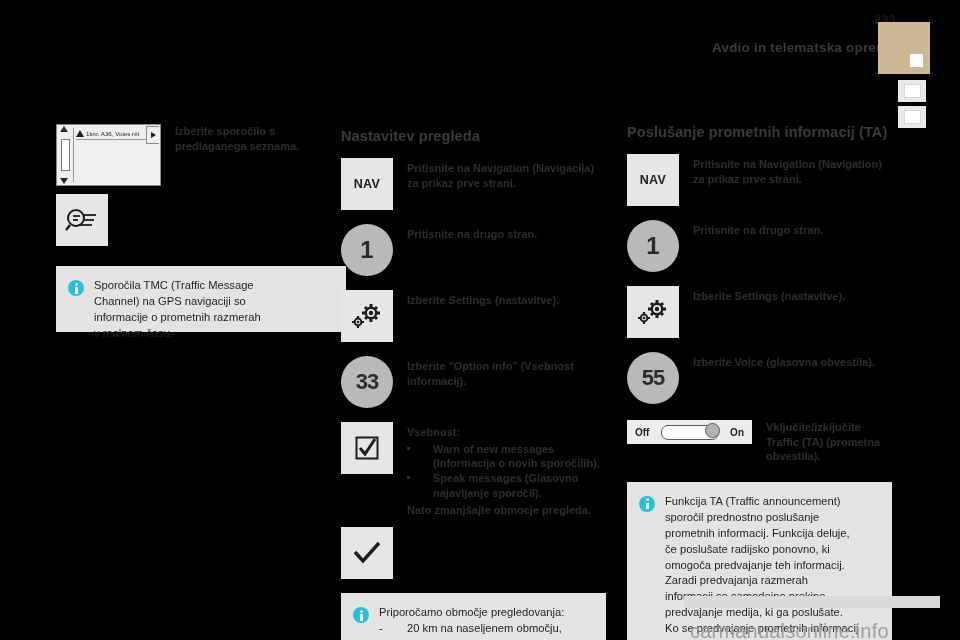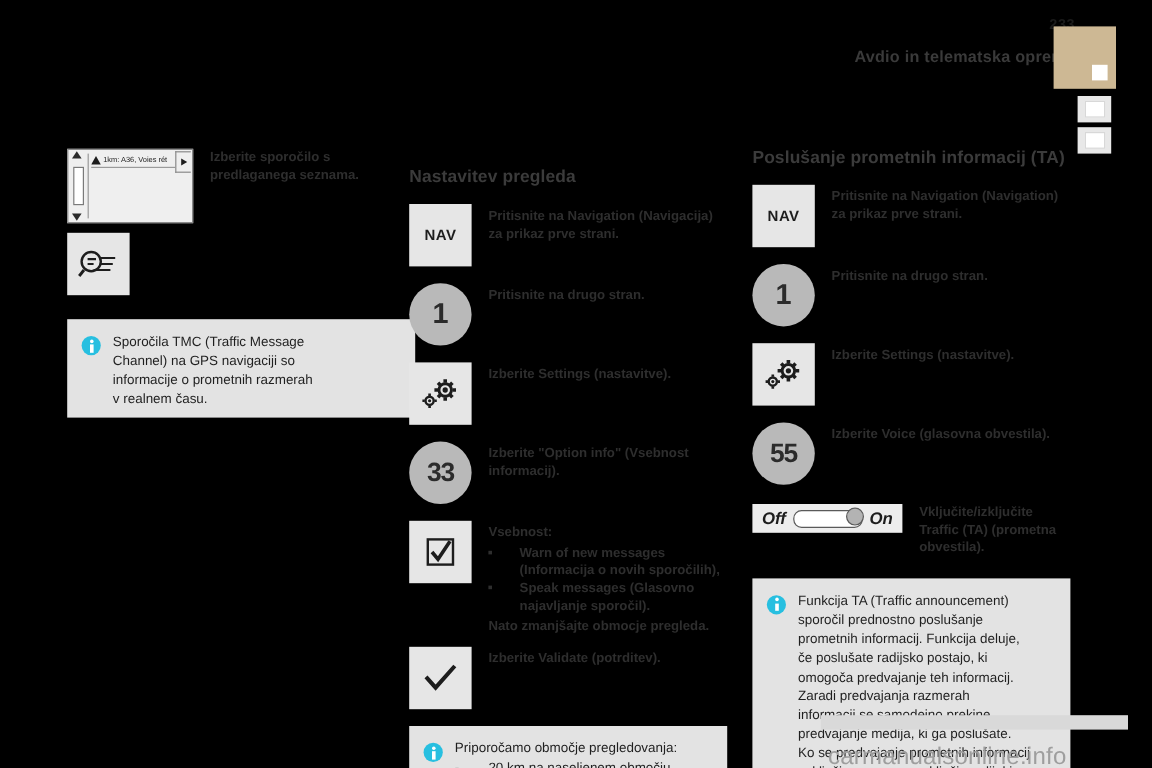--- a/index.html
+++ b/index.html
@@ -43,21 +43,21 @@
   
   .col{position:absolute;top:124px;}
   .col-left{left:56px;width:290px;}
   .col-mid{left:341px;width:265px;}
   .col-right{left:627px;width:265px;}
 
   .col-title{
     font-size:14.5px;font-weight:bold;color:#3b3b3b;
     margin:0 0 14px 0;letter-spacing:.1px;
   }
-  .mid-title{margin-top:16px;}
+  .mid-title{margin-top:4px;}
 
   
   .step{display:flex;align-items:flex-start;margin-bottom:4px;min-height:52px;}
   .step-ico{width:52px;height:52px;flex:0 0 52px;margin-right:14px;position:relative;}
   .step-txt{
     font-size:11px;font-weight:bold;color:#2e2e2e;line-height:1.33;
     padding-top:3px;
   }
 
   .ico-square{background:#e6e6e6;display:flex;align-items:center;justify-content:center;}
@@ -98,21 +98,21 @@
   .ns-tab .ar{width:0;height:0;border-top:3.5px solid transparent;border-bottom:3.5px solid transparent;border-left:5px solid #1d1d1d;}
 
   
   .ico-mag{background:#e6e6e6;}
   
   .toggle-tile{
     width:125px;height:24px;background:#ededed;display:flex;align-items:center;
     justify-content:space-between;padding:0 8px;box-sizing:border-box;flex:0 0 125px;
     margin-right:14px;
   }
-  .toggle-tile span{font-size:14px;font-weight:bold;color:#1d1d1d;font-style:italic;}
+  .toggle-tile span{font-size:10px;font-weight:bold;color:#1d1d1d;}
   .tg-track{
     width:56px;height:13px;border-radius:7px;border:1.6px solid #5a5a5a;background:#fff;
     position:relative;
   }
   .tg-knob{
     position:absolute;right:-2px;top:-2.6px;width:15px;height:15px;border-radius:50%;
     background:#b3b3b3;border:1.6px solid #5a5a5a;box-sizing:border-box;
   }
 
   
@@ -202,21 +202,21 @@
           <line x1="9" y1="14" x2="14" y2="14" stroke="#1d1d1d" stroke-width="1.8"></line>
           <line x1="20" y1="9" x2="32" y2="9" stroke="#1d1d1d" stroke-width="1.8"></line>
           <line x1="20" y1="14" x2="30" y2="14" stroke="#1d1d1d" stroke-width="1.8"></line>
           <line x1="14" y1="19" x2="28" y2="19" stroke="#1d1d1d" stroke-width="1.8"></line>
         </svg>
       </div>
     </div>
 
     <div style="height:16px"></div>
 
-    <div class="infobox" style="height:82px;">
+    <div class="infobox" style="height:66px;">
       <div class="info-ico"></div>
       <div class="info-txt">
         <span class="ln">Sporočila TMC (Traffic Message</span>
         <span class="ln">Channel) na GPS navigaciji so</span>
         <span class="ln">informacije o prometnih razmerah</span>
         <span class="ln">v realnem času.</span>
       </div>
     </div>
   </div>
 
@@ -318,21 +318,20 @@
     </div>
 
     <div style="height:6px"></div>
 
     <div class="step">
       <div class="step-ico ico-square">
         <svg width="30" height="26" viewBox="0 0 30 26" aria-hidden="true">
           <path d="M3 12 L11 21 L27 3" fill="none" stroke="#1d1d1d" stroke-width="3.4"></path>
         </svg>
       </div>
-      <div class="step-txt">Izberite Validate (potrditev).</div>
     </div>
 
     <div style="height:10px"></div>
 
     <div class="infobox" style="height:82px;">
       <div class="info-ico"></div>
       <div class="info-txt">
         <span class="ln">Priporočamo območje pregledovanja:</span>
         <span class="dash">
           <b>-</b>
@@ -434,21 +433,21 @@
     </div>
 
     <div style="height:14px"></div>
 
     <div class="infobox" style="height:178px;">
       <div class="info-ico"></div>
       <div class="info-txt">
         <span class="ln">Funkcija TA (Traffic announcement)</span>
         <span class="ln">sporočil prednostno poslušanje</span>
         <span class="ln">prometnih informacij. Funkcija deluje,</span>
-        <span class="ln">če poslušate radijsko postajo, ki</span>
+        <span class="ln">če poslušate radijsko ponovno, ki</span>
         <span class="ln">omogoča predvajanje teh informacij.</span>
         <span class="ln">Zaradi predvajanja razmerah</span>
         <span class="ln">informacij se samodejno prekine</span>
         <span class="ln">predvajanje medija, ki ga poslušate.</span>
         <span class="ln">Ko se predvajanje prometnih informacij</span>
         <span class="ln">zaključi, se ponovno vključi medij, ki</span>
 
       </div>
     </div>
   </div>

